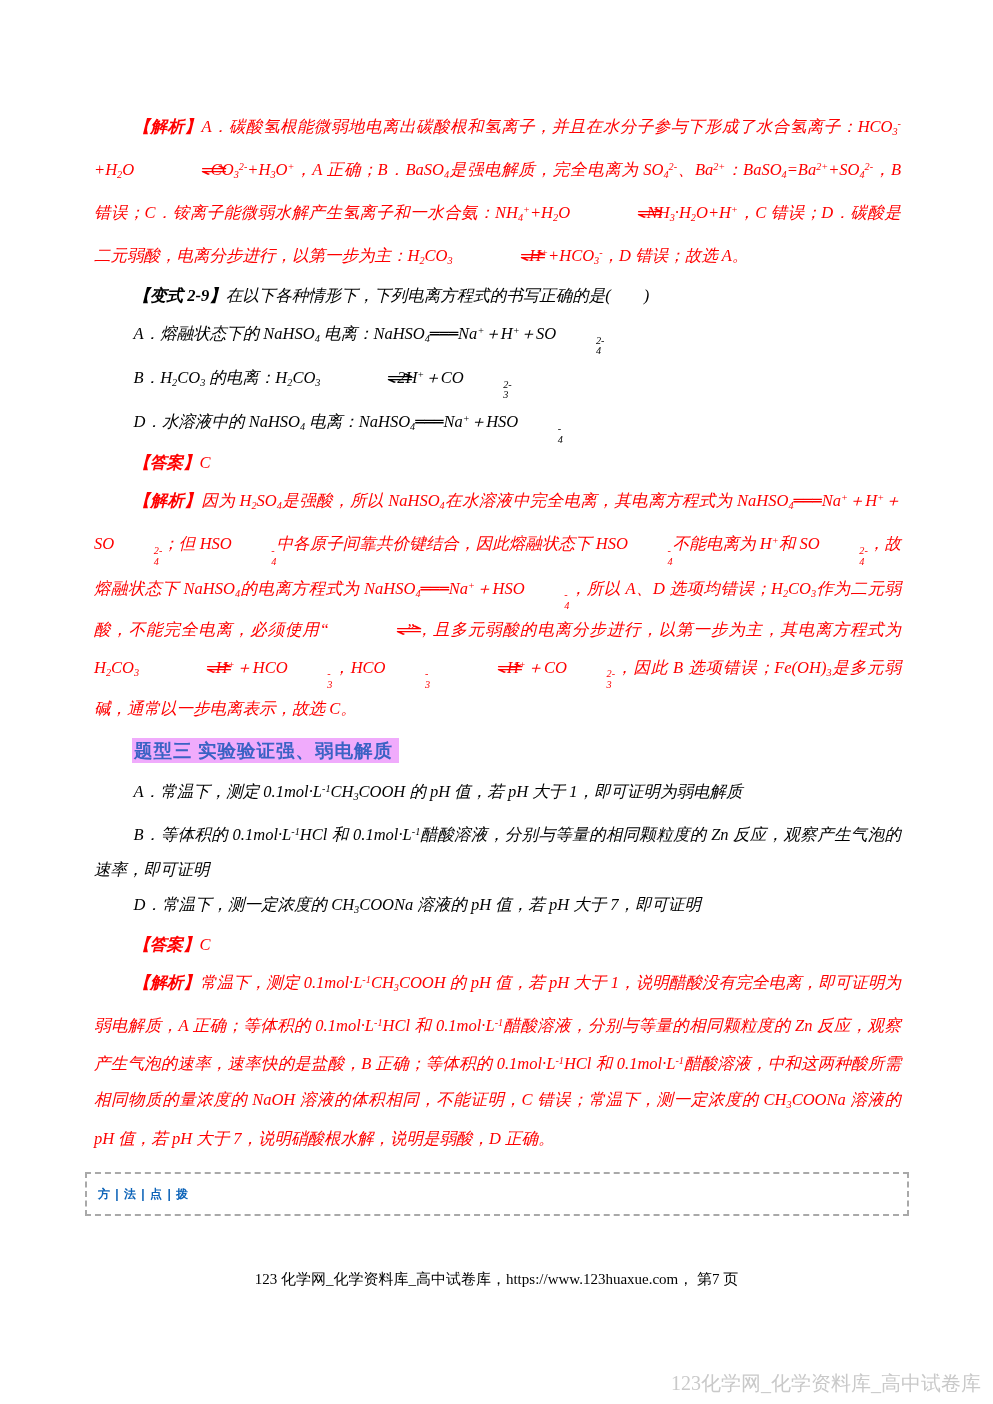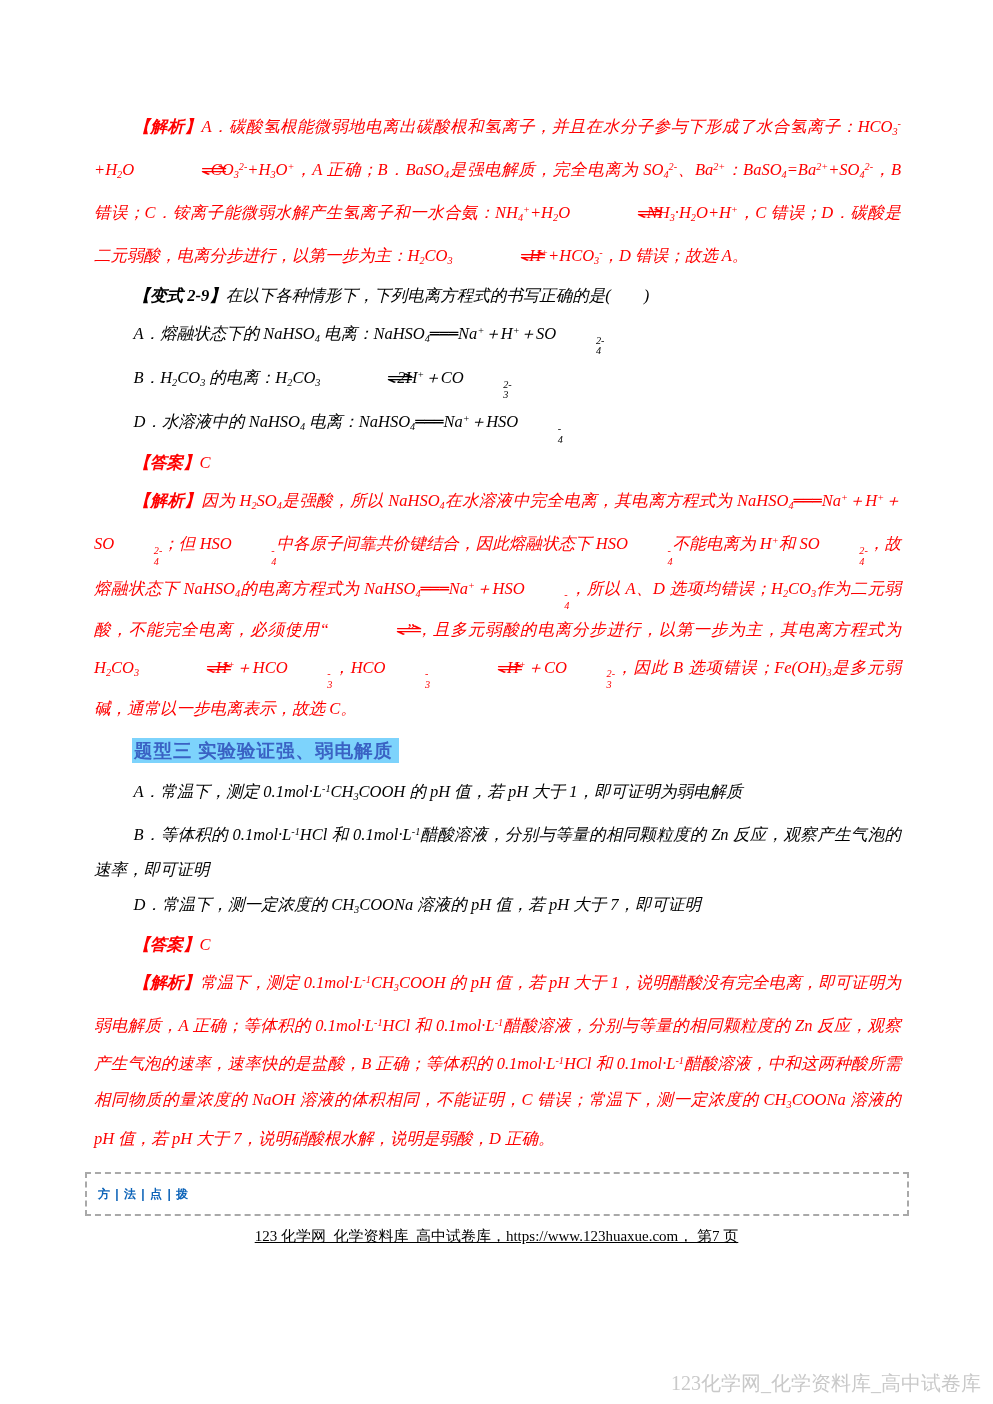--- a/index.html
+++ b/index.html
@@ -57,21 +57,21 @@
     -webkit-text-emphasis:filled dot #000;
     text-emphasis:filled dot #000;
     -webkit-text-emphasis-position:under;
     text-emphasis-position:under right;
   }
 
   
   .heading-wrap { margin:12px 0 8px 2.3em; line-height:1; }
   .heading {
     display:inline-block;
-    background:#7dd3fc;
+    background:#f0abfc;
     color:#3a62c4;
     font-weight:bold;
     font-size:18.5px;
     padding:4px 6px 3px 2px;
     letter-spacing:1px;
   }
 
   
   .methodbox {
     margin-top:16px;
@@ -88,25 +88,24 @@
     color:#0c63b8;
     font-weight:bold;
     font-size:12px;
     font-family:"Liberation Sans","DejaVu Sans",sans-serif;
     letter-spacing:1px;
   }
 
   .footer {
     position:absolute;
     left:0; width:100%;
-    top:1227px;
+    top:1270px;
     text-align:center;
     font-size:15px;
     color:#000000;
-    text-decoration:underline;
   }
   .watermark {
     position:absolute;
     right:12px;
     top:1370px;
     font-size:20px;
     color:#c9c9c9;
   }
 </style>
 </head>

